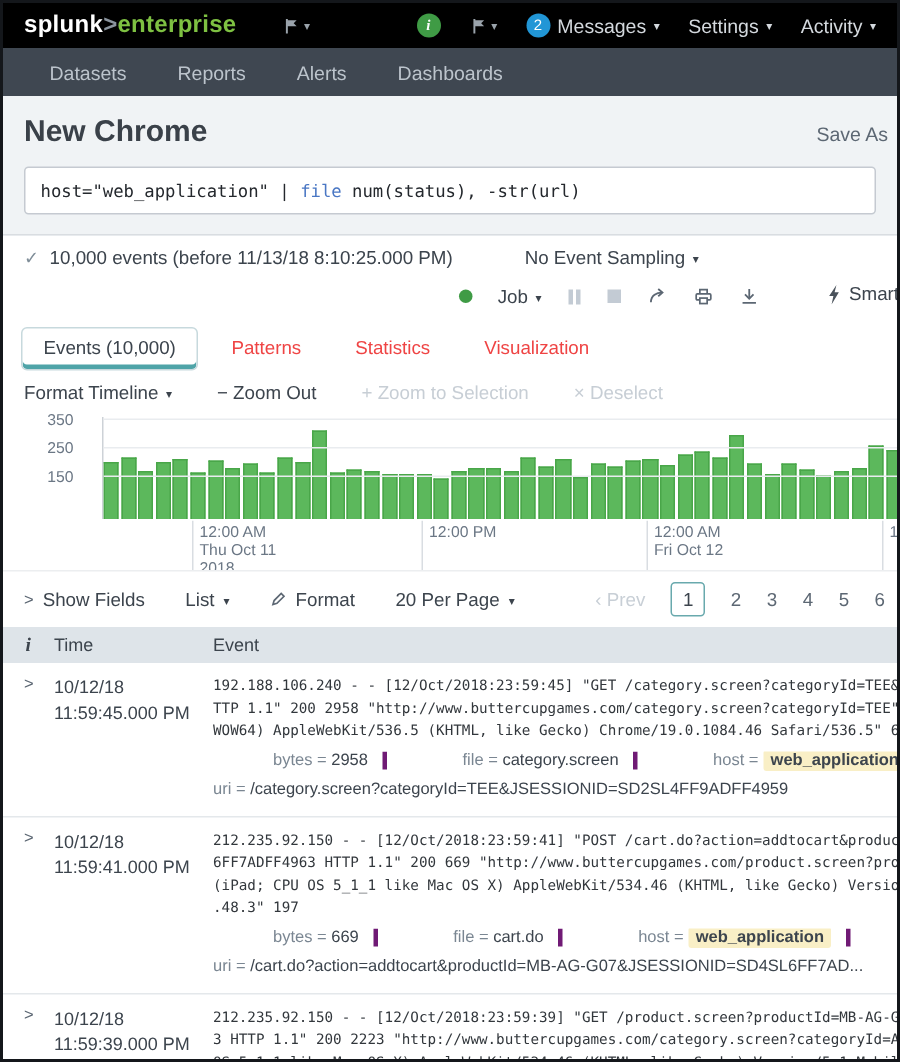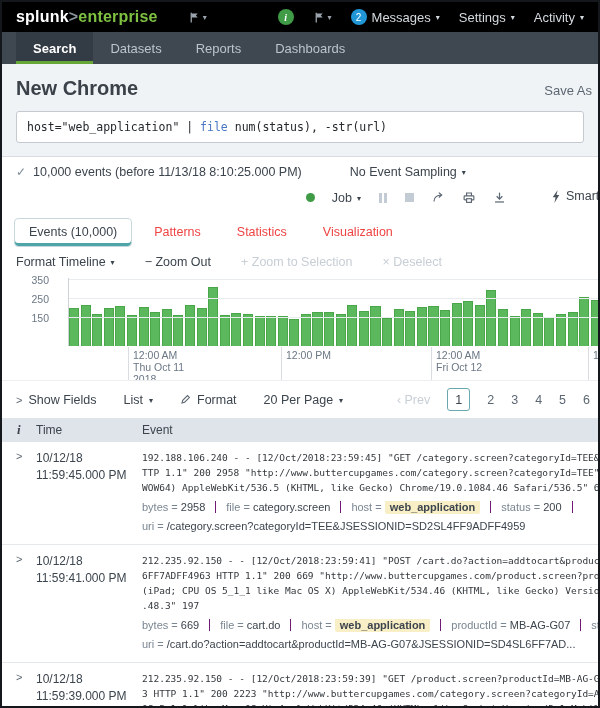--- a/index.html
+++ b/index.html
@@ -75,21 +75,21 @@
   
   .thead { display:flex; background:#dee4e9; height:24px; align-items:center; font-size:12px; color:#3c444d; }
   .th-i { width:34px; padding-left:15px; font-family:"Liberation Serif",serif; font-style:italic; font-weight:bold; font-size:13px; }
   .th-time { width:106px; }
   .erow { display:flex; border-bottom:1px solid #e4e8eb; padding:8px 0 6px; }
   .c1 { width:34px; padding-left:14px; color:#5c6773; font-size:11px; }
   .c2 { width:106px; font-size:12px; color:#3c444d; line-height:17px; white-space:nowrap; }
   .c3 { flex:1; overflow:hidden; }
   .raw { font-family:"DejaVu Sans Mono",monospace; font-size:9.5px; line-height:15px; color:#32373c; white-space:pre; overflow:hidden; }
   .flds { font-size:11px; color:#7a8692; margin-top:6px; white-space:nowrap; overflow:hidden; height:18px; }
-  .fld { padding-right:10px; margin-right:10px; border-right:1px solid #701a75; }
+  .fld { padding-right:10px; margin-right:10px; border-right:3px solid #701a75;margin-left:40px; }
   .fval { color:#3c444d; }
   .hl { background:#f9efc6; padding:1px 5px; border-radius:2px;font-weight:bold; }
   .urirow { margin-top:1px; }
   svg { display:block; }
 </style>
 </head>
 <body>
 
 <div class="topbar">
   <div class="logo"><span class="l-splunk">splunk</span><span class="l-gt">&gt;</span><span class="l-ent">enterprise</span></div>
@@ -123,23 +123,23 @@
       <span class="caret">▾</span>
     </div>
     <div class="ddl">
       <span>Activity</span>
       <span class="caret">▾</span>
     </div>
   </div>
 </div>
 
 <div class="navbar" id="app-nav">
-    <div class="nav-item active">Search</div>
     <div class="nav-item">Datasets</div>
     <div class="nav-item">Reports</div>
+    <div class="nav-item">Alerts</div>
     <div class="nav-item">Dashboards</div>
   </div>
 
 <div class="header-sect">
   <div class="title-row">
     <div class="page-title">New Chrome</div>
     <div class="save-as">Save As</div>
   </div>
   <div class="searchbox"><span>host="web_application" | </span><span class="kw">file</span><span> num(status), -str(url)</span></div>
 </div>

